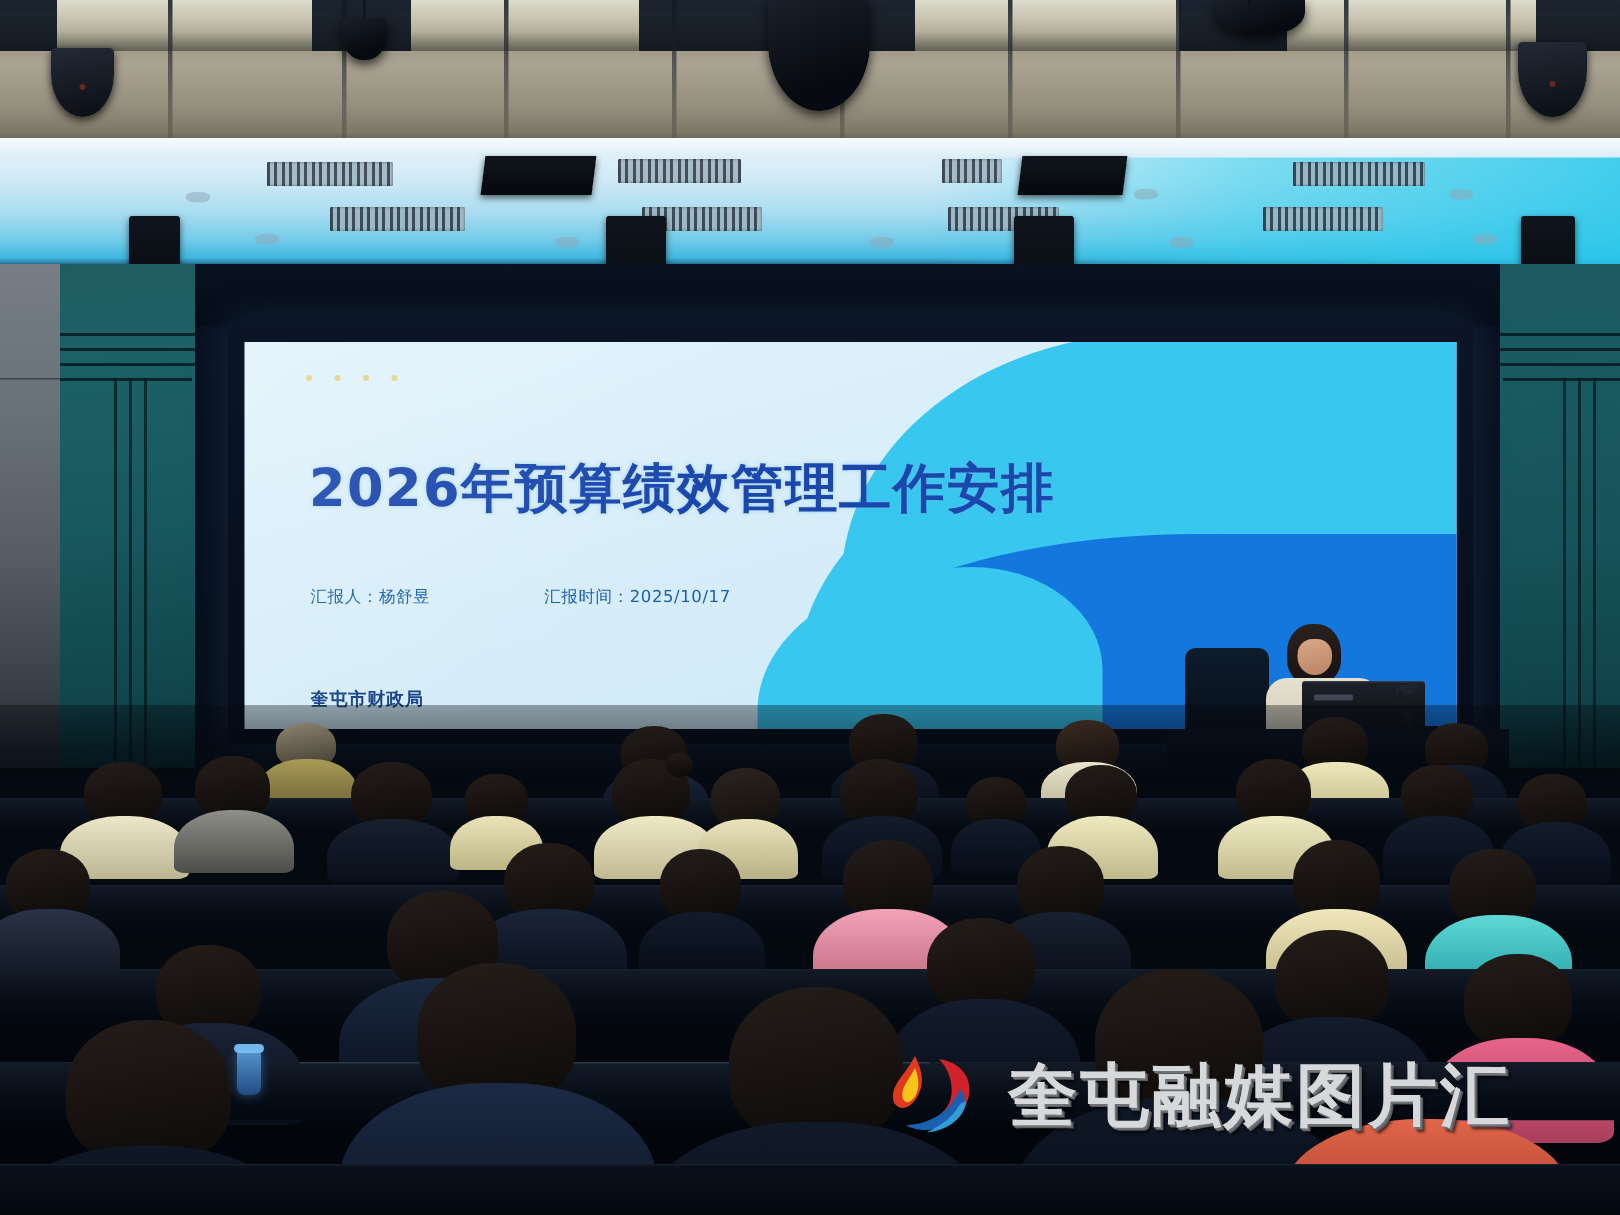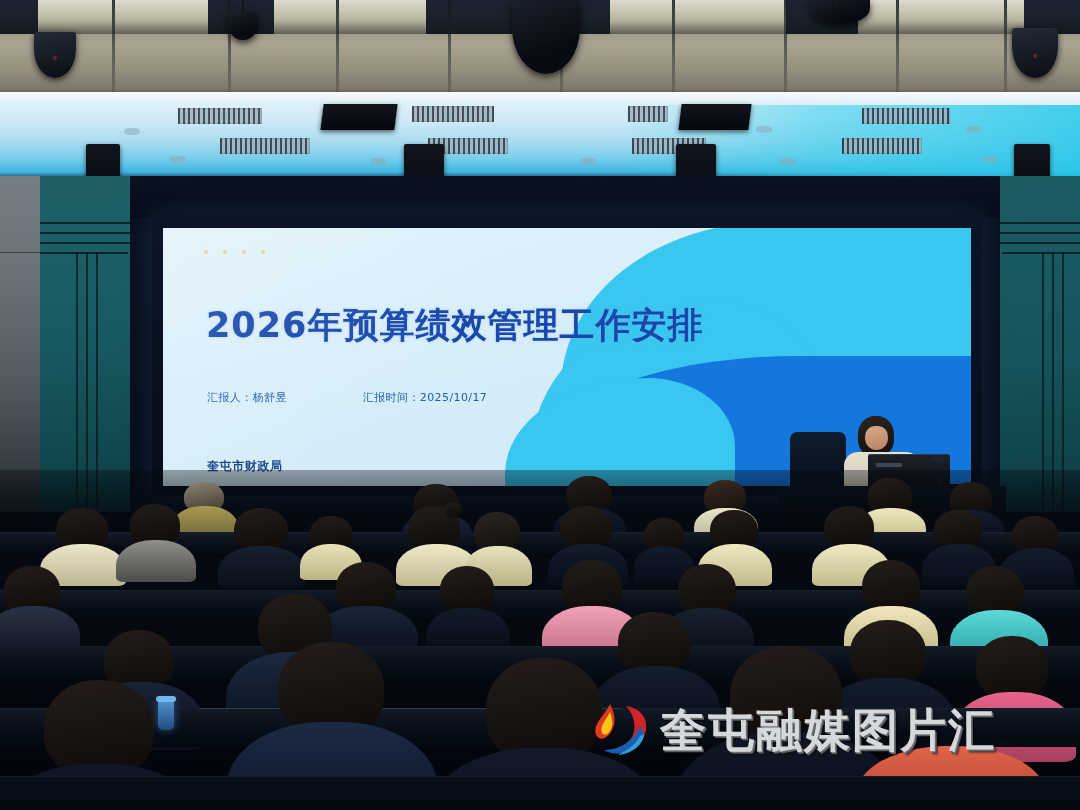--- a/index.html
+++ b/index.html
@@ -269,21 +269,21 @@
     position:absolute;left:-2px;top:-4px;width:20px;height:6px;
     background:rgba(120,190,245,.95);border-radius:3px;
   }
   .glow-edge{
     position:absolute;background:rgba(120,175,215,.20);height:1px;
   }
 
   
   .watermark{
     position:absolute;left:586px;top:700px;
-    display:flex;align-items:center;
+    display:flex;align-items:center;gap:12px;
     pointer-events:none;
   }
   .wm-logo{position:relative;width:74px;height:62px;flex:0 0 74px;}
   .wm-text{
     font-size:46px;font-weight:bold;letter-spacing:2px;
     font-family:"DejaVu Sans","Liberation Sans",sans-serif;
     color:#d6d8da;
     text-shadow:
       1px 1px 0 #6f7377, 2px 2px 0 #56595d,
       3px 3px 2px rgba(0,0,0,.65);

